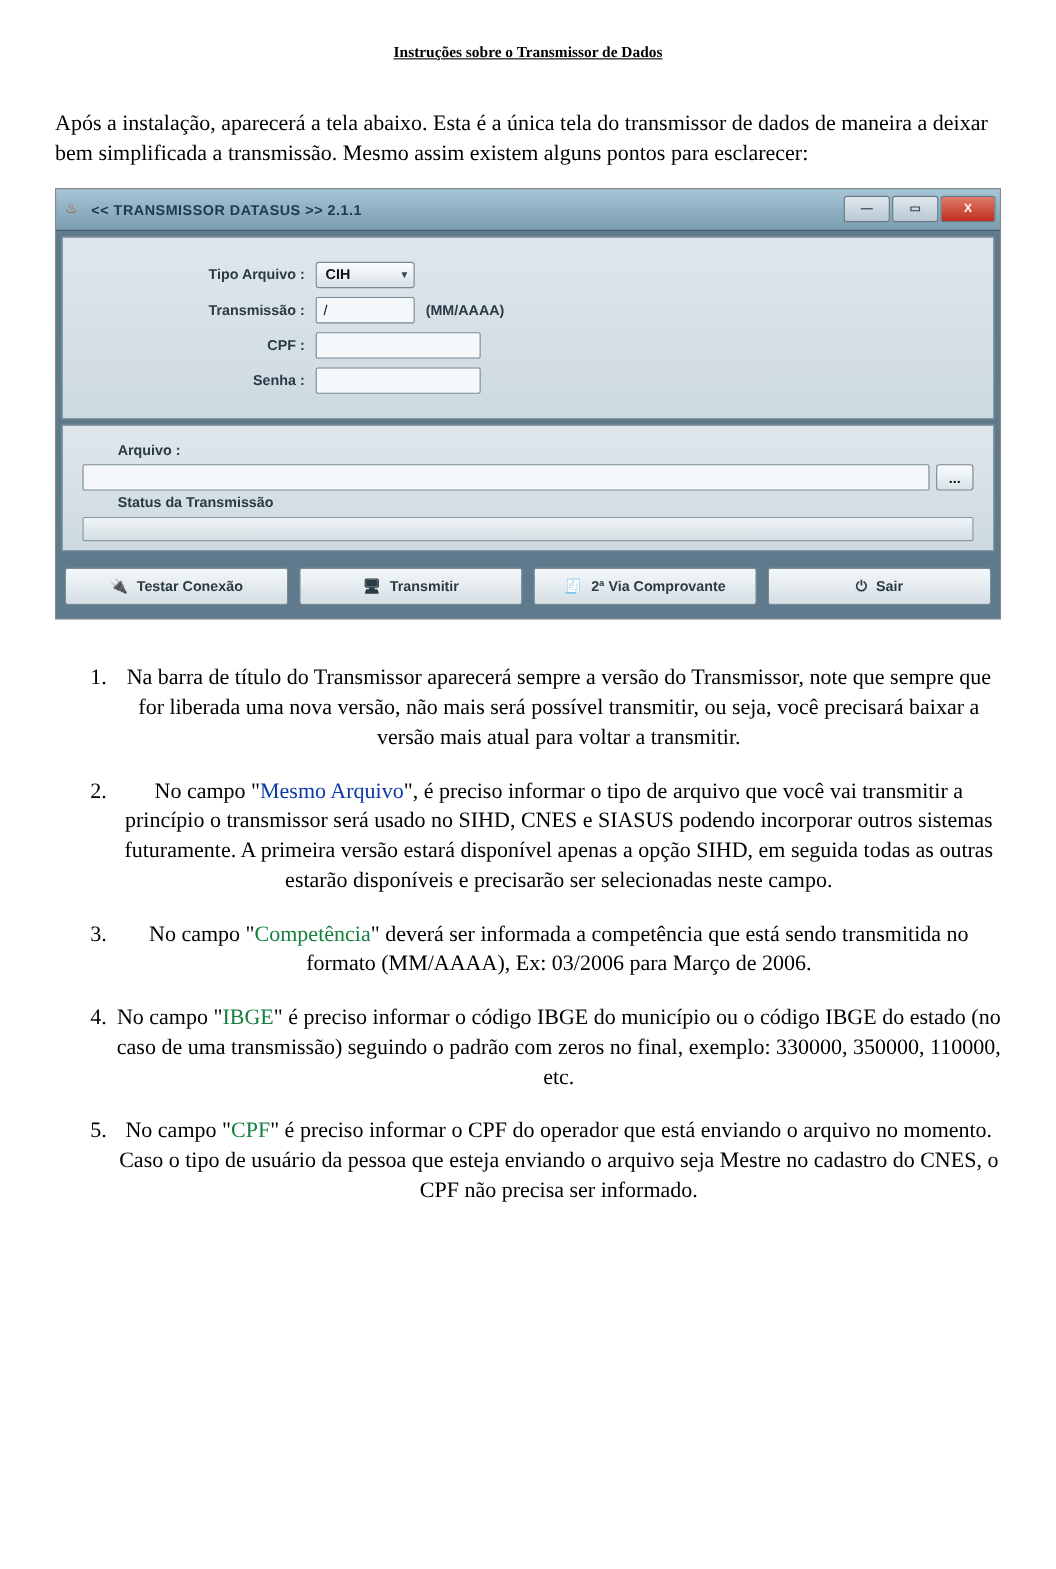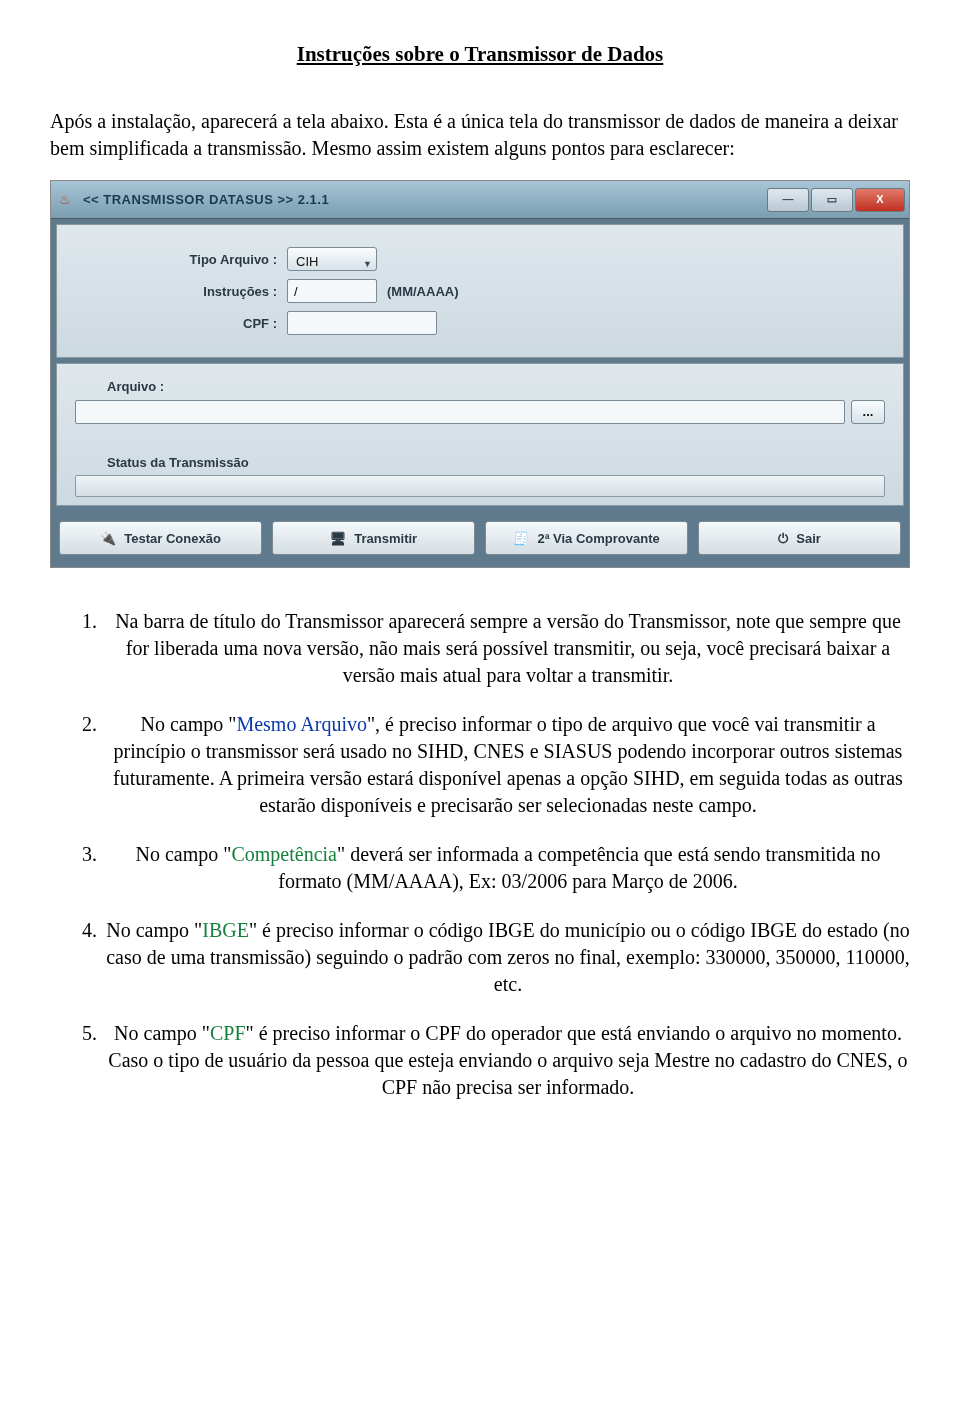--- a/index.html
+++ b/index.html
@@ -7,21 +7,21 @@
     margin: 0;
     padding: 40px 50px;
     font-family: "Times New Roman", Times, serif;
     font-size: 20px;
     color: #000;
     background: #fff;
     line-height: 1.35;
   }
   h1.page-title {
     text-align: center;
-    font-size: 21px;
+    font-size: 14px;
     font-weight: bold;
     text-decoration: underline;
     margin: 0 0 40px 0;
   }
   p.intro { margin: 0 0 18px 0; }
 
   
   .window-shell {
     width: 100%;
     border: 1px solid #888;
@@ -82,29 +82,29 @@
   }
   .form-row label {
     width: 120px;
     text-align: right;
     font-weight: bold;
     color: #2a3a44;
     padding-right: 10px;
   }
   .combo {
     display: inline-flex;
-    align-items: flex-end;
+    align-items: center;
     background: linear-gradient(to bottom, #fafcfd, #d8e2e8);
     border: 1px solid #7a8a94;
     border-radius: 3px;
     height: 24px;
     padding: 0 4px 0 8px;
     min-width: 90px;
     justify-content: space-between;
-    font-weight: normal;
+    font-weight: bold;
   }
   .combo .arrow {
     font-size: 9px; color: #3a4a54; margin-left: 8px;
   }
   .text-input {
     height: 24px;
     background: #f4f8fa;
     border: 1px solid #7a8a94;
     border-radius: 2px;
     padding: 0 6px;
@@ -192,37 +192,41 @@
 
   <div class="form-panel">
     <div class="form-row">
       <label>Tipo Arquivo :</label>
       <div class="combo">
         <span>CIH</span>
         <span class="arrow">▼</span>
       </div>
     </div>
     <div class="form-row">
-      <label>Instruções :</label>
+      <label>Transmissão :</label>
       <input class="text-input" style="width: 90px;" value="/">
       <span class="hint">(MM/AAAA)</span>
     </div>
     <div class="form-row">
       <label>CPF :</label>
       <input class="text-input" style="width: 150px;" value="">
+    </div>
+    <div class="form-row">
+      <label>Senha :</label>
+      <input class="text-input" type="password" style="width: 150px;" value="">
     </div>
   </div>
 
   <div class="file-panel">
     <div class="sub-label">Arquivo :</div>
     <div class="file-row">
       <input class="text-input" value="" style="">
       <div class="browse-btn">...</div>
     </div>
-    <div class="sub-label" style="margin-top:30px">Status da Transmissão</div>
+    <div class="sub-label" style="margin-top:2px">Status da Transmissão</div>
     <div class="progress"></div>
   </div>
 
   <div class="button-bar">
     <div class="action-btn">
       <span class="ico">🔌</span>
       <span>Testar Conexão</span>
     </div>
     <div class="action-btn">
       <span class="ico">🖥</span>

